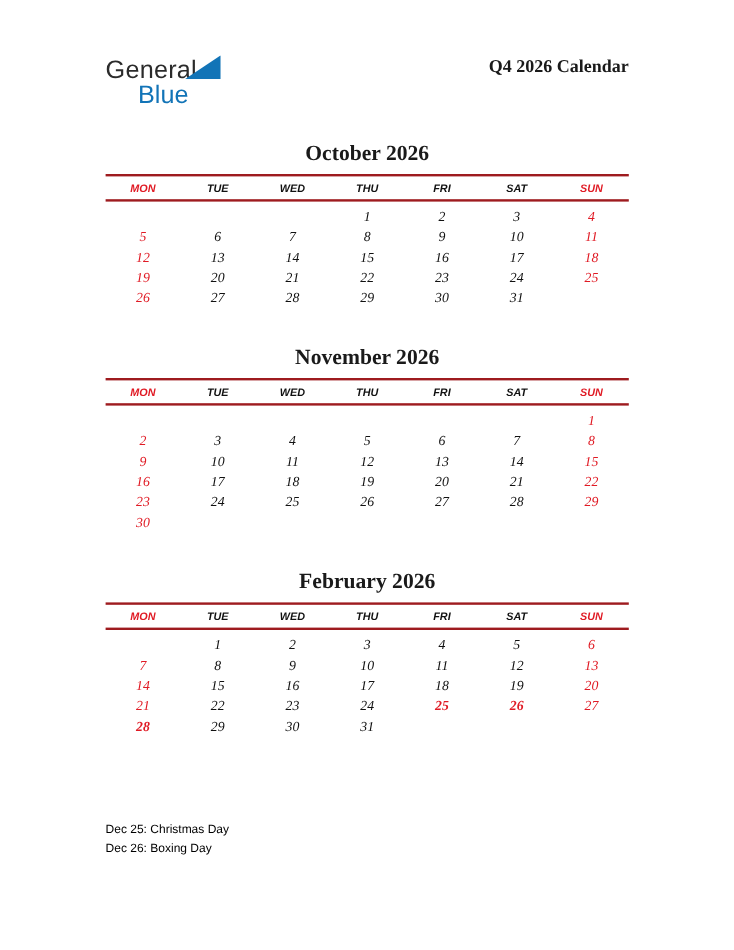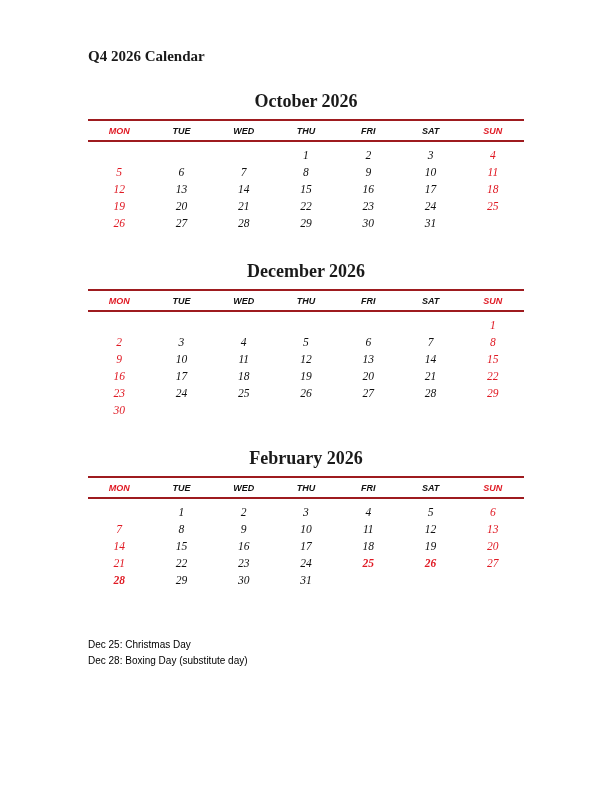--- a/index.html
+++ b/index.html
@@ -43,28 +43,33 @@
   }
   .dow.red{color:var(--red);}
   .dates{padding-top:5px;}
   .dc{
     text-align:center;font-size:11.5px;height:17px;line-height:17px;color:#111;
   }
   .dc.red{color:var(--red);}
   .dc.holiday{color:var(--red);font-weight:bold;}
 
   
-  .notes{margin-top:48px;font-family:"Liberation Sans", sans-serif;font-size:10px;line-height:1.6;color:#000;}
+  .notes{margin-top:69px;font-family:"Liberation Sans", sans-serif;font-size:10px;line-height:1.6;color:#000;}
 </style>
 </head>
 <body>
 
 <div class="content">
 
   <div class="page-header">
+    <div class="logo">
+      <span class="logo-tri"></span>
+      <span class="logo-general">General</span>
+      <span class="logo-blue">Blue</span>
+    </div>
     <div class="title-block">
       <div class="page-title">Q4 2026 Calendar</div>
     </div>
   </div>
 
   <div>
       <div class="month">
         <div class="month-title">October 2026</div>
         <div class="grid dow-row">
           <div class="dow red">MON</div>
@@ -107,21 +112,21 @@
           <div class="dc red">26</div>
           <div class="dc">27</div>
           <div class="dc">28</div>
           <div class="dc">29</div>
           <div class="dc">30</div>
           <div class="dc">31</div>
           <div class="dc red"></div>
         </div>
       </div>
       <div class="month">
-        <div class="month-title">December 2026</div>
+        <div class="month-title">November 2026</div>
         <div class="grid dow-row">
           <div class="dow red">MON</div>
           <div class="dow">TUE</div>
           <div class="dow">WED</div>
           <div class="dow">THU</div>
           <div class="dow">FRI</div>
           <div class="dow">SAT</div>
           <div class="dow red">SUN</div>
         </div>
         <div class="grid dates">
@@ -215,16 +220,16 @@
           <div class="dc">31</div>
           <div class="dc"></div>
           <div class="dc"></div>
           <div class="dc red"></div>
         </div>
       </div>
     </div>
 
   <div class="notes">
     <div>Dec 25: Christmas Day</div>
-    <div>Dec 28: Boxing Day (substitute day)</div>
+    <div>Dec 26: Boxing Day</div>
   </div>
 
 </div>
 
 </body></html>

